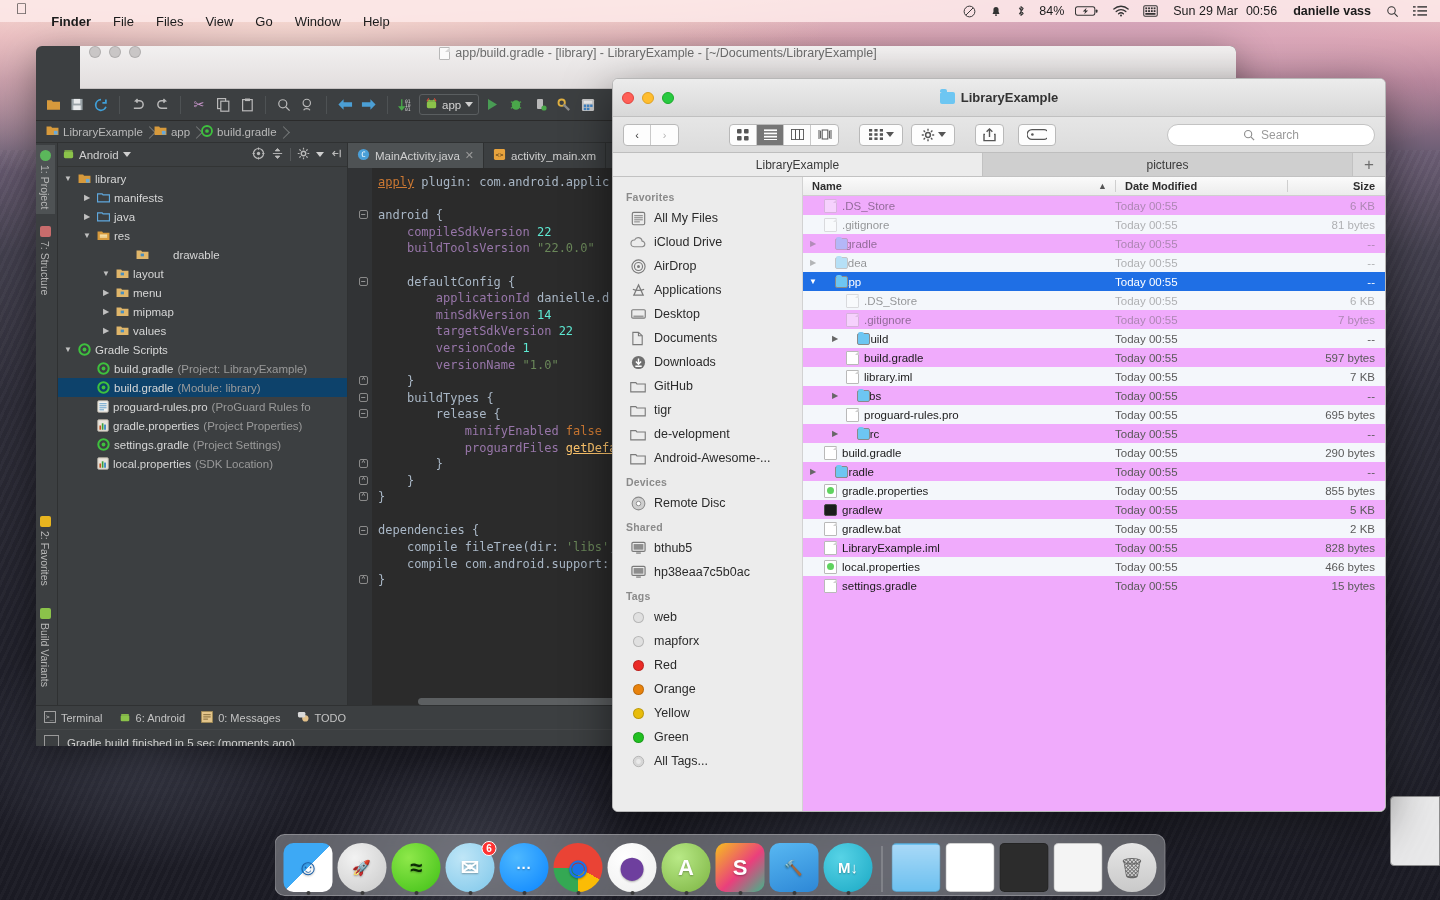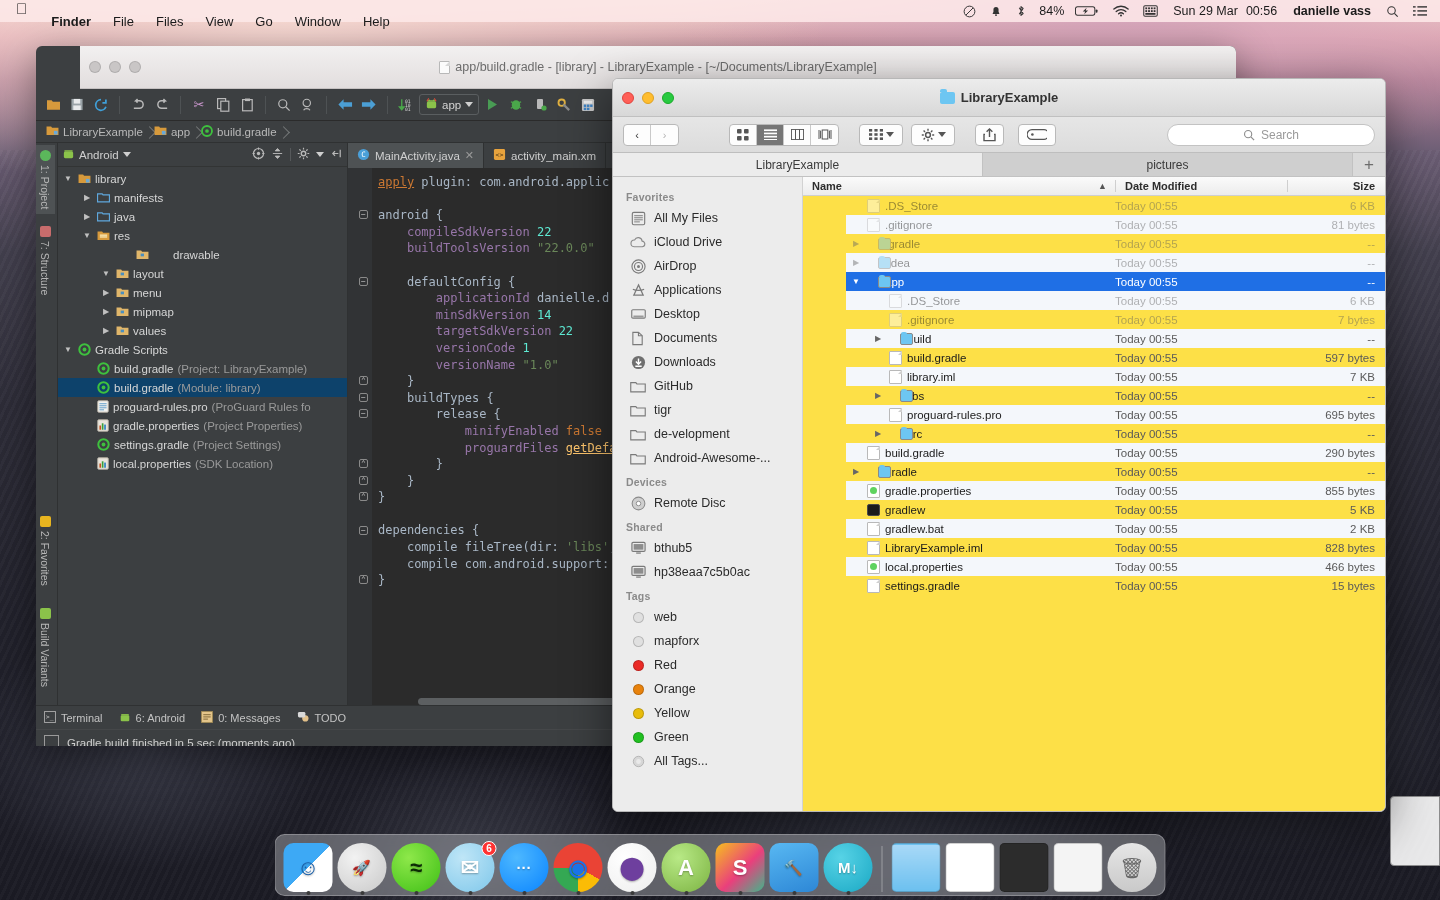--- a/index.html
+++ b/index.html
@@ -49,21 +49,21 @@
     position:absolute; left:36px; top:46px; width:1200px; height:700px;
     border-radius:6px 6px 0 0;
     box-shadow:0 10px 40px rgba(0,0,0,.45);
     overflow:hidden;
     background:#3c3f41;
     z-index:10;
   }
   #as-titlebar{
     height:43px; background:linear-gradient(#f2f0f0,#e2dede);
     border-bottom:1px solid #c6c2c2;
-    display:flex; align-items:center; position:relative;margin-left:44px;
+    display:flex; position:relative;margin-left:44px;
   }
   .traffic{ display:flex; gap:8px; padding-left:9px; }
   .tl{ width:12px; height:12px; border-radius:50%; background:#c9c6c6; border:1px solid rgba(0,0,0,.12); }
   #as-title{
     position:absolute; left:0; right:0; text-align:center;
     font-size:12.5px; color:#6c6c6c; pointer-events:none;
     display:flex; align-items:center; justify-content:center; gap:5px;
   }
   .doc-glyph{ width:11px; height:13px; background:#fbfbfb; border:1px solid #b8b8b8; border-radius:1px;
      position:relative; display:inline-block; }
@@ -163,28 +163,28 @@
   .fdtab-plus{ width:32px; display:flex; align-items:center; justify-content:center; color:#6d6d6d; font-size:17px;
      background:#dadada;}
 
   #fd-main{ display:flex; height:636px; }
   #fd-sidebar{ width:190px; background:#ececec; border-right:1px solid #d2d2d2; padding-top:8px; overflow:hidden; }
   .sb-head{ font-size:10.5px; font-weight:bold; color:#8a8a8a; padding:6px 0 3px 13px; letter-spacing:.2px;}
   .sb-item{ height:24px; display:flex; align-items:center; gap:8px; padding-left:17px; font-size:12.5px; color:#2b2b2b;}
   .sb-ic{ width:16px; height:16px; display:flex; align-items:center; justify-content:center; color:#7a7a7a; font-size:13px;}
   .dot{ width:11px; height:11px; border-radius:50%; border:1px solid rgba(0,0,0,.18); }
 
-  #fd-list{ flex:1; background:#fde047; display:flex; flex-direction:column; }
+  #fd-list{ flex:1; background:#f0abfc; display:flex; flex-direction:column; }
   #fd-cols{ height:19px; background:linear-gradient(#fbfbfb,#ececec); border-bottom:1px solid #cfcfcf;
      display:flex; align-items:center; font-size:11px; color:#2d2d2d; font-weight:bold;}
   .col-name{ flex:1; padding-left:9px; display:flex; align-items:center; }
   .col-sortarrow{ margin-left:auto; margin-right:8px; font-size:9px; color:#555; font-weight:normal;}
   .col-date{ width:172px; border-left:1px solid #cfcfcf; padding-left:9px; }
   .col-size{ width:98px; border-left:1px solid #cfcfcf; text-align:right; padding-right:10px; }
-  .frow{ height:19px; display:flex; align-items:center; font-size:11.5px; color:#1a1a1a;margin-left:43px; }
+  .frow{ height:19px; display:flex; align-items:center; font-size:11.5px; color:#1a1a1a; }
   .frow.alt{ background:#f4f7fb; }
   .frow.sel{ background:#1f6fe5; color:#fff; }
   .frow .n{ flex:1; display:flex; align-items:center; gap:5px; white-space:nowrap; }
   .frow .d{ width:172px; color:#5a5a5a; }
   .frow .s{ width:98px; text-align:right; padding-right:10px; color:#5a5a5a; }
   .frow.sel .d, .frow.sel .s{ color:#fff; }
   .frow .tri{ width:12px; font-size:8px; color:#666; text-align:center; }
   .frow.sel .tri{ color:#fff; }
   .fico{ width:13px; height:14px; position:relative; display:inline-block; }
   .fico.doc{ background:#fff; border:1px solid #b9b9b9; border-radius:1px; }

